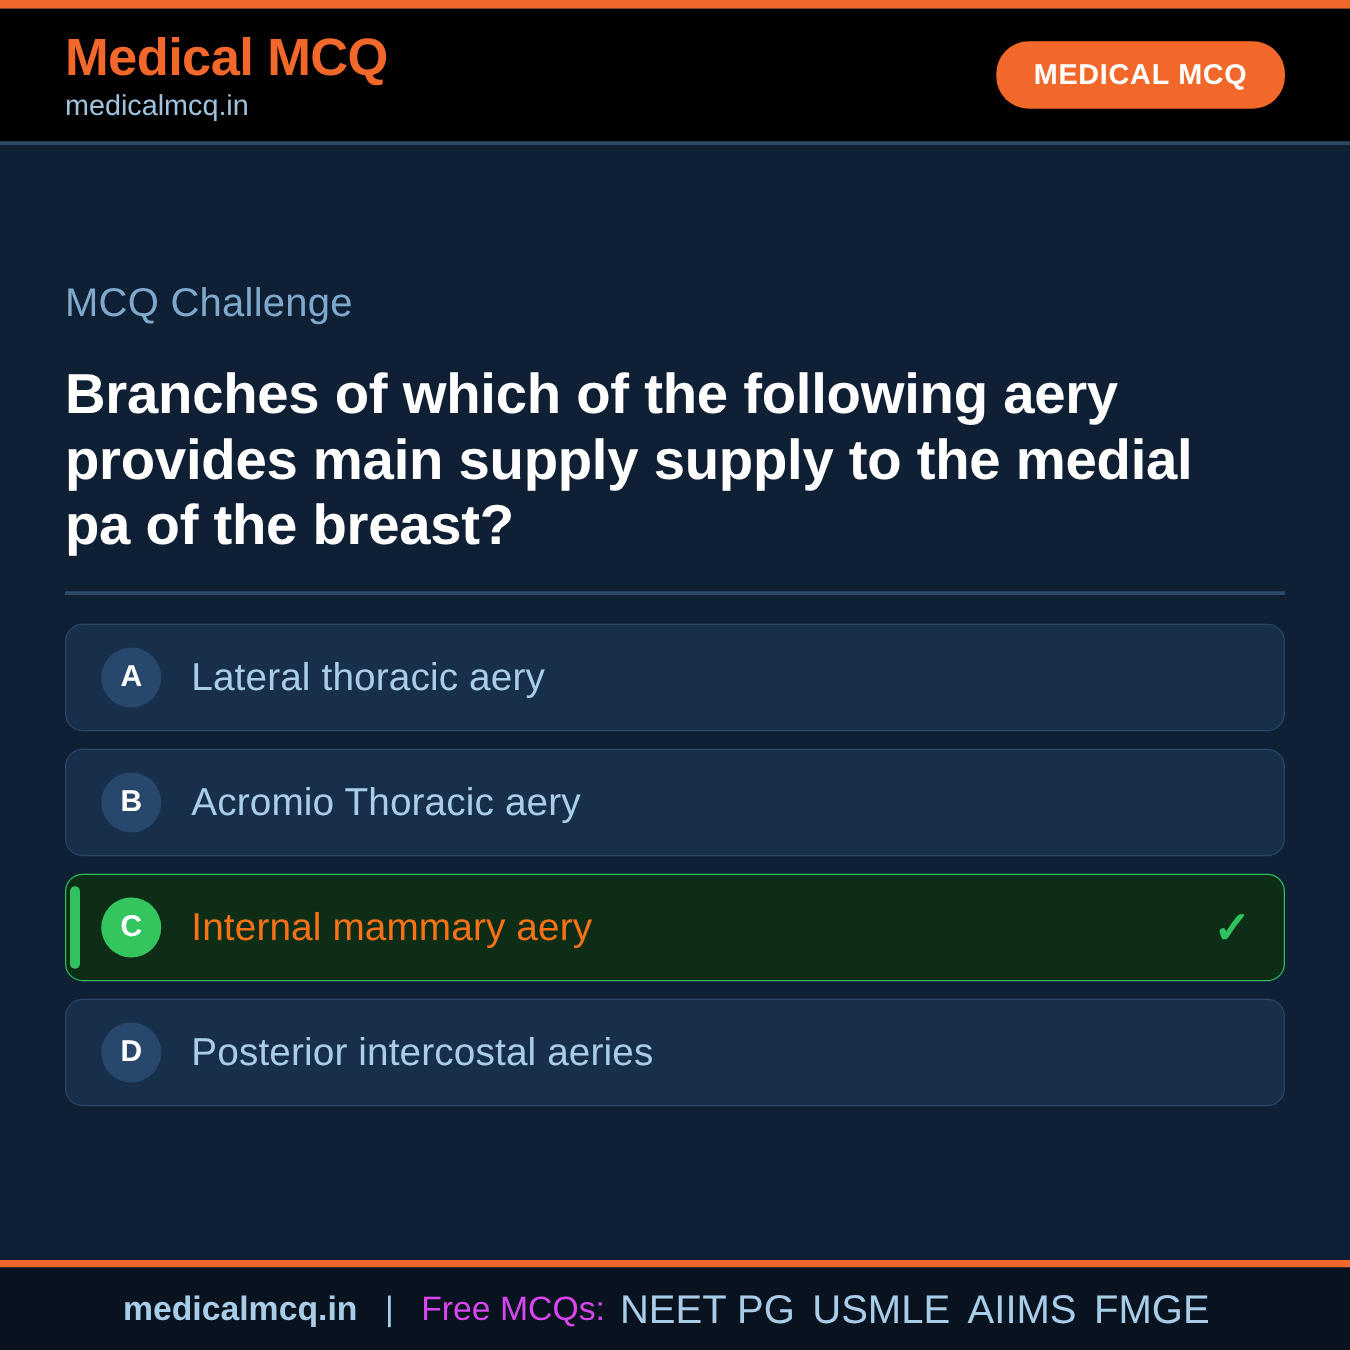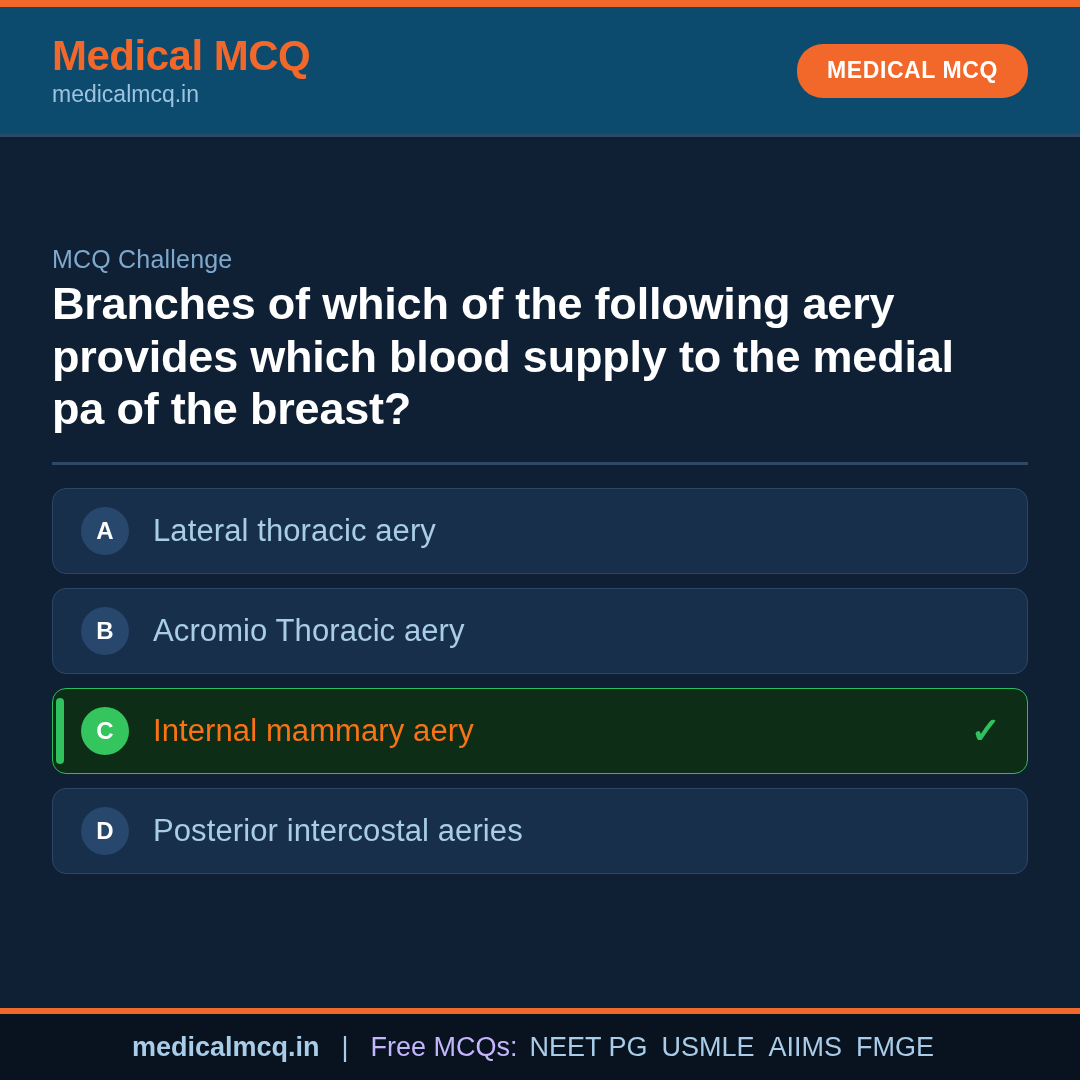--- a/index.html
+++ b/index.html
@@ -26,22 +26,22 @@
   .top-accent {
     height: 7px;
     width: 100%;
     background: #f2682a;
     flex: 0 0 auto;
   }
 
   
   .header {
     flex: 0 0 auto;
-    height: 130px;
-    background: #0c4a6e;
+    height: 109px;
+    background: #000000;
     border-bottom: 3px solid #2c4straight;
     border-bottom: 3px solid #2c4a68;
     box-sizing: border-box;
     display: flex;
     align-items: center;
     justify-content: space-between;
     padding: 0 52px;
     position: relative;
   }
   .brand-block {
@@ -75,23 +75,23 @@
 
   
   .main {
     flex: 1 1 auto;
     padding: 108px 52px 0 52px;
     box-sizing: border-box;
     display: flex;
     flex-direction: column;
   }
   .eyebrow {
-    font-size: 25px;
+    font-size: 32px;
     color: #7fa9cc;
-    margin-bottom: 4px;
+    margin-bottom: 28px;
     letter-spacing: 0.2px;
   }
   .question {
     font-size: 45px;
     font-weight: bold;
     color: #ffffff;
     line-height: 1.17;
     letter-spacing: -0.2px;
     max-width: 960px;
     margin: 0 0 26px 0;
@@ -191,25 +191,25 @@
     font-weight: bold;
     color: #a9cde8;
   }
   .footer-sep {
     font-size: 27px;
     color: #a9cde8;
     margin: 0 22px;
   }
   .footer-label {
     font-size: 27px;
-    color: #c4b5fd;
+    color: #d946ef;
     margin-right: 12px;
   }
   .footer-exam {
-    font-size: 27px;
+    font-size: 32px;
     color: #a9cde8;
     margin-right: 14px;
   }
   .footer-exam:last-child { margin-right: 14px; }
 </style>
 </head>
 <body>
 
 <div class="page">
 
@@ -218,21 +218,21 @@
   <div class="header">
     <div class="brand-block">
       <div class="brand-title">Medical MCQ</div>
       <div class="brand-sub">medicalmcq.in</div>
     </div>
     <div class="header-badge">MEDICAL MCQ</div>
   </div>
 
   <div class="main">
     <div class="eyebrow">MCQ Challenge</div>
-    <div class="question">Branches of which of the following aery provides which blood supply to the medial pa of the breast?</div>
+    <div class="question">Branches of which of the following aery provides main supply supply to the medial pa of the breast?</div>
     <div class="divider"></div>
 
     <div class="options">
 
       <div class="option">
         <div class="badge">A</div>
         <div class="otext">Lateral thoracic aery</div>
       </div>
 
       <div class="option">

